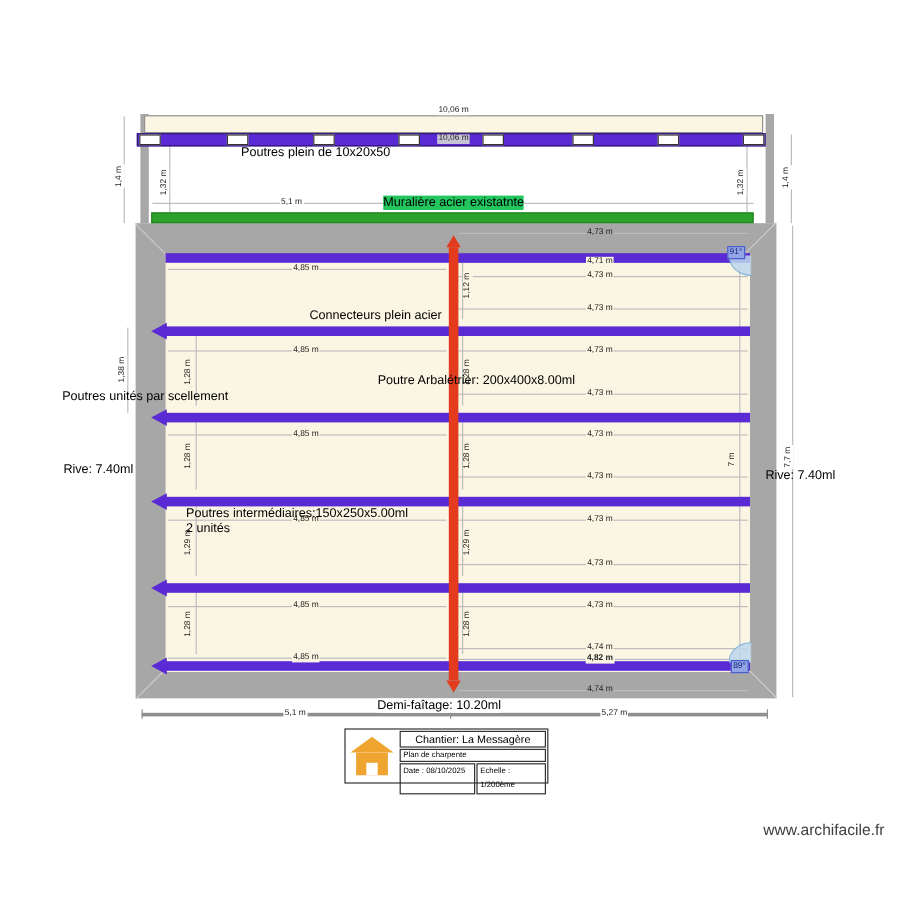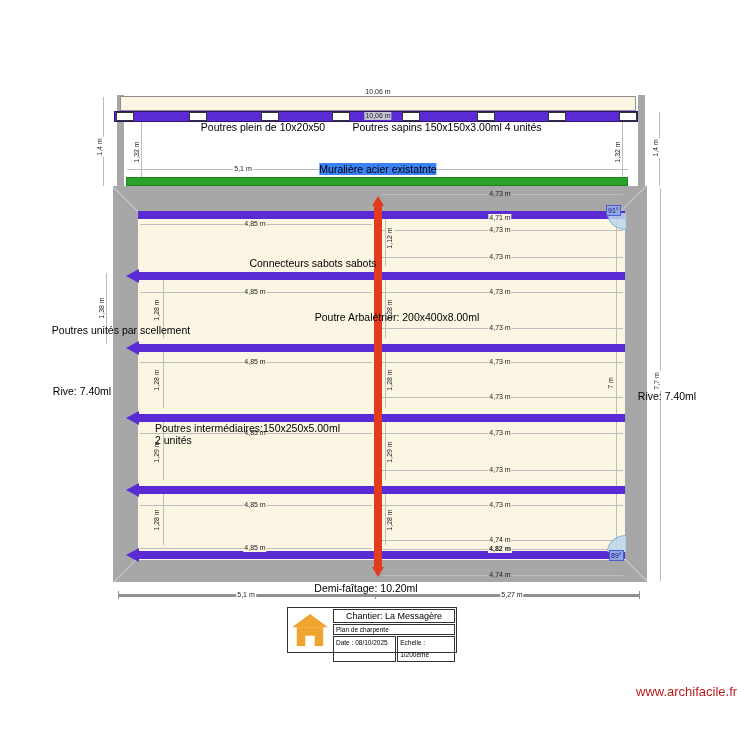--- a/index.html
+++ b/index.html
@@ -60,52 +60,51 @@
           display:flex;background:#fff;z-index:9;box-sizing:border-box;}
   .tblock .iconcell{width:44px;display:flex;align-items:center;justify-content:center;}
   .tblock .cells{flex:1;display:flex;flex-direction:column;gap:1px;padding:1px;box-sizing:border-box;}
   .tblock .row1{border:1px solid #333;font-size:9px;line-height:12px;height:13px;text-align:center;}
   .tblock .row2{border:1px solid #333;font-size:6.5px;line-height:10px;height:11px;padding-left:2px;box-sizing:border-box;}
   .tblock .row3{display:flex;gap:1px;flex:1;}
   .tblock .row3 div{border:1px solid #333;font-size:6.5px;line-height:12px;padding-left:2px;box-sizing:border-box;}
   .tblock .datecell{flex:1.1;}
   .tblock .echcell{flex:1;}
 
-  .watermark{position:absolute;left:636px;top:684px;font-size:13px;color:#b91c1c;z-index:9;white-space:nowrap;}
+  .watermark{position:absolute;left:636px;top:684px;font-size:13px;color:#404040;z-index:9;white-space:nowrap;}
 </style>
 </head>
 <body>
 
 <div id="plan">
 
   <div class="abs cream" style="left:120px;top:96px;width:516px;height:15px;z-index:3;"></div>
   <span class="dim on-white" style="left:378px;top:92px;">10,06 m</span>
 
   <div class="abs purple" style="left:114px;top:111px;width:524px;height:11px;z-index:4;"></div>
   <span class="dim" style="left:378px;top:116px;background:#c7c3d6;z-index:7;">10,06 m</span>
 
   <div class="abs graywall" style="left:117px;top:95px;width:7px;height:91px;z-index:2;"></div>
   <div class="abs graywall" style="left:638px;top:95px;width:7px;height:91px;z-index:2;"></div>
 
   <span class="label" style="left:263px;top:127px;">Poutres plein de 10x20x50</span>
-  <span class="label" style="left:447px;top:127px;">Poutres sapins 150x150x3.00ml 4 unités</span>
 
   <div class="dimline-v" style="left:141px;top:122px;height:55px;"></div>
   <div class="dimline-v" style="left:622px;top:122px;height:55px;"></div>
   <span class="dim rot on-white" style="left:137px;top:152px;">1,32 m</span>
   <span class="dim rot on-white" style="left:618px;top:152px;">1,32 m</span>
 
   <div class="dimline-v" style="left:103px;top:97px;height:89px;"></div>
   <div class="dimline-v" style="left:659px;top:112px;height:74px;"></div>
   <span class="dim rot on-white" style="left:100px;top:147px;">1,4 m</span>
   <span class="dim rot on-white" style="left:656px;top:148px;">1,4 m</span>
 
   <div class="dimline-h" style="left:127px;top:169px;width:501px;"></div>
   <span class="dim on-white" style="left:243px;top:169px;">5,1 m</span>
-  <span class="label" style="left:378px;top:169px;background:#3b82f6;">Muralière acier existatnte</span>
+  <span class="label" style="left:378px;top:169px;background:#22c55e;">Muralière acier existatnte</span>
 
   <div class="abs green" style="left:126px;top:177px;width:502px;height:9px;z-index:3;"></div>
 
   <div class="abs graywall" style="left:113px;top:186px;width:534px;height:396px;z-index:0;"></div>
   <div class="abs" style="left:138px;top:212px;width:487px;height:348px;background:#fbf6e3;z-index:1;"></div>
 
   <div class="miter" style="left:113px;top:186px;transform:rotate(45deg);"></div>
   <div class="miter" style="left:647px;top:186px;transform:rotate(135deg);"></div>
   <div class="miter" style="left:113px;top:582px;transform:rotate(-45deg);"></div>
   <div class="miter" style="left:647px;top:582px;transform:rotate(-135deg);"></div>
@@ -119,21 +118,21 @@
   <div class="angle-disc br" style="left:607px;top:535px;"></div>
   <span class="angle-chip" style="left:609px;top:550px;">89°</span>
 
   <div class="dimline-v" style="left:106px;top:273px;height:71px;"></div>
   <span class="dim rot on-white" style="left:102px;top:308px;">1,38 m</span>
   <div class="dimline-v" style="left:616px;top:217px;height:333px;"></div>
   <span class="dim rot" style="left:611px;top:383px;">7 m</span>
   <div class="dimline-v" style="left:660px;top:188px;height:393px;"></div>
   <span class="dim rot on-white" style="left:657px;top:381px;">7,7 m</span>
 
-  <span class="label" style="left:313px;top:263px;">Connecteurs sabots sabots</span>
+  <span class="label" style="left:313px;top:263px;">Connecteurs plein acier</span>
   <span class="label" style="left:397px;top:317px;">Poutre Arbalétrier: 200x400x8.00ml</span>
   <span class="label" style="left:121px;top:330px;">Poutres unités par scellement</span>
   <span class="label" style="left:82px;top:391px;">Rive: 7.40ml</span>
   <span class="label" style="left:667px;top:396px;">Rive: 7.40ml</span>
   <span class="label leftalign" style="left:155px;top:422px;">Poutres intermédiaires:150x250x5.00ml</span>
   <span class="label leftalign" style="left:155px;top:434px;">2 unités</span>
   <span class="label" style="left:366px;top:588px;background:#fff;">Demi-faîtage: 10.20ml</span>
 
   <div class="botbar" style="left:118px;top:594px;width:522px;"></div>
   <div class="bottick" style="left:118px;top:591px;"></div>

